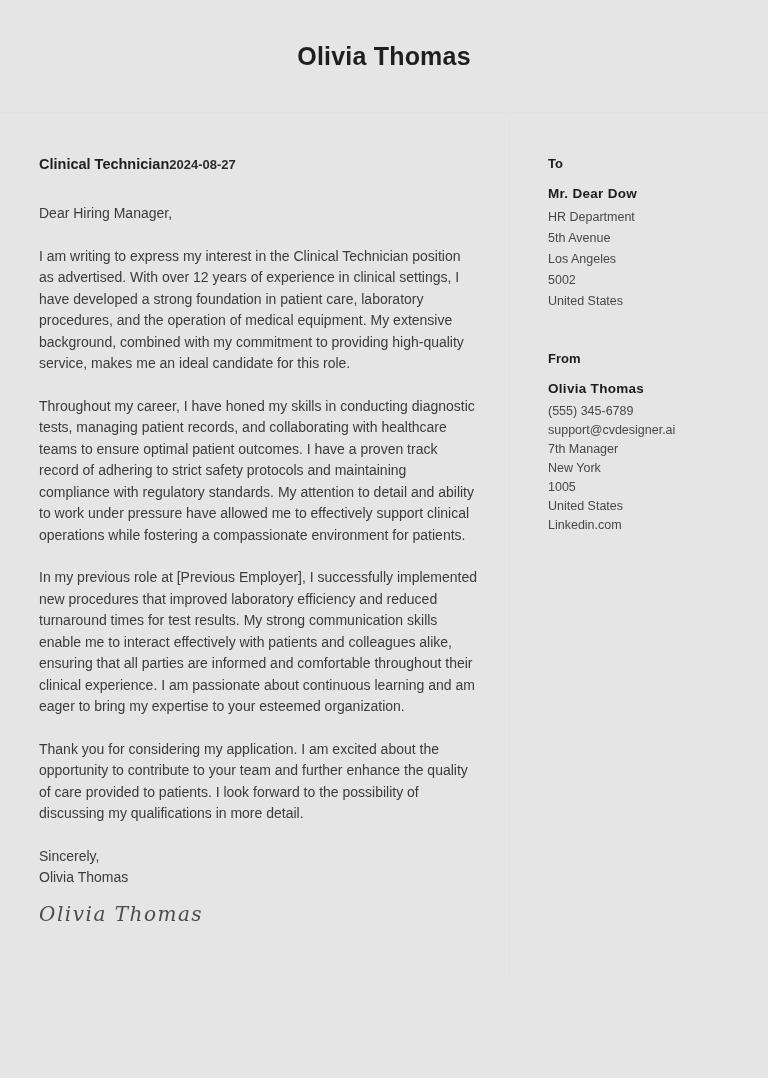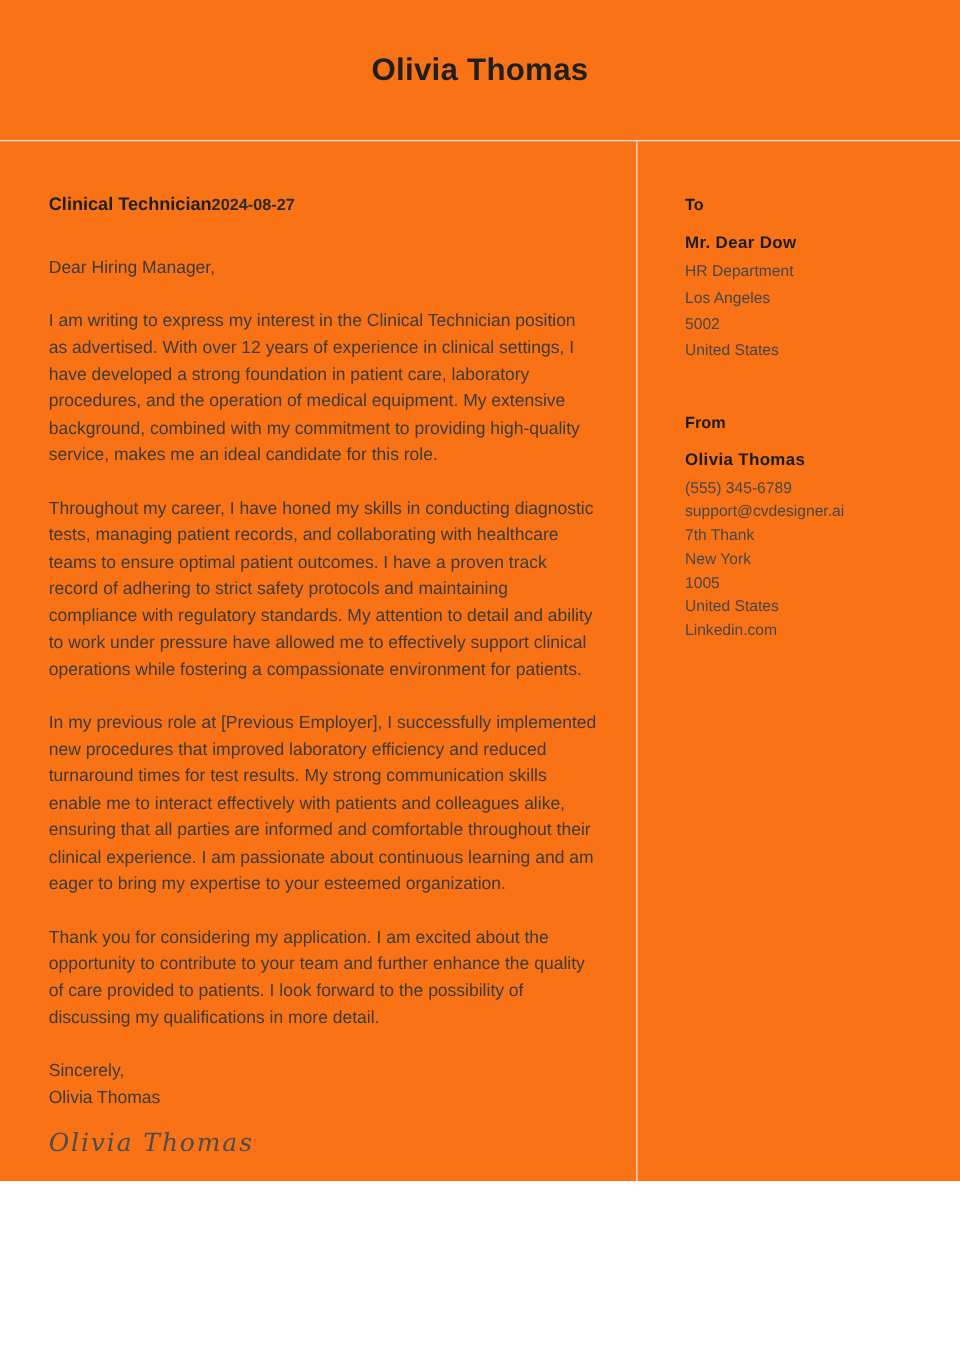--- a/index.html
+++ b/index.html
@@ -3,22 +3,22 @@
 <meta charset="utf-8">
 <style>
   html, body {
     margin: 0;
     padding: 0;
     background: #ffffff;
   }
   .page {
     position: relative;
     width: 768px;
-    height: 945px;
-    background: #f97316;
+    height: 1078px;
+    background: #e5e5e5;
     font-family: "Liberation Sans", sans-serif;
     overflow: hidden;
   }
 
   
   .doc-header {
     height: 113px;
     display: flex;
     align-items: center;
     justify-content: center;
@@ -150,31 +150,32 @@
 
       <div class="signature">Olivia Thomas</div>
     </main>
 
     <aside class="side-col">
 
       <section class="to-block">
         <div class="side-section-label">To</div>
         <div class="contact-name">Mr. Dear Dow</div>
         <div class="contact-line">HR Department</div>
+        <div class="contact-line">5th Avenue</div>
         <div class="contact-line">Los Angeles</div>
         <div class="contact-line">5002</div>
         <div class="contact-line">United States</div>
       </section>
 
       <section class="from-block">
         <div class="side-section-label">From</div>
         <div class="contact-name">Olivia Thomas</div>
         <div class="contact-line">(555) 345-6789</div>
         <div class="contact-line">support@cvdesigner.ai</div>
-        <div class="contact-line">7th Thank</div>
+        <div class="contact-line">7th Manager</div>
         <div class="contact-line">New York</div>
         <div class="contact-line">1005</div>
         <div class="contact-line">United States</div>
         <div class="contact-line">Linkedin.com</div>
       </section>
 
     </aside>
 
   </div>
 

